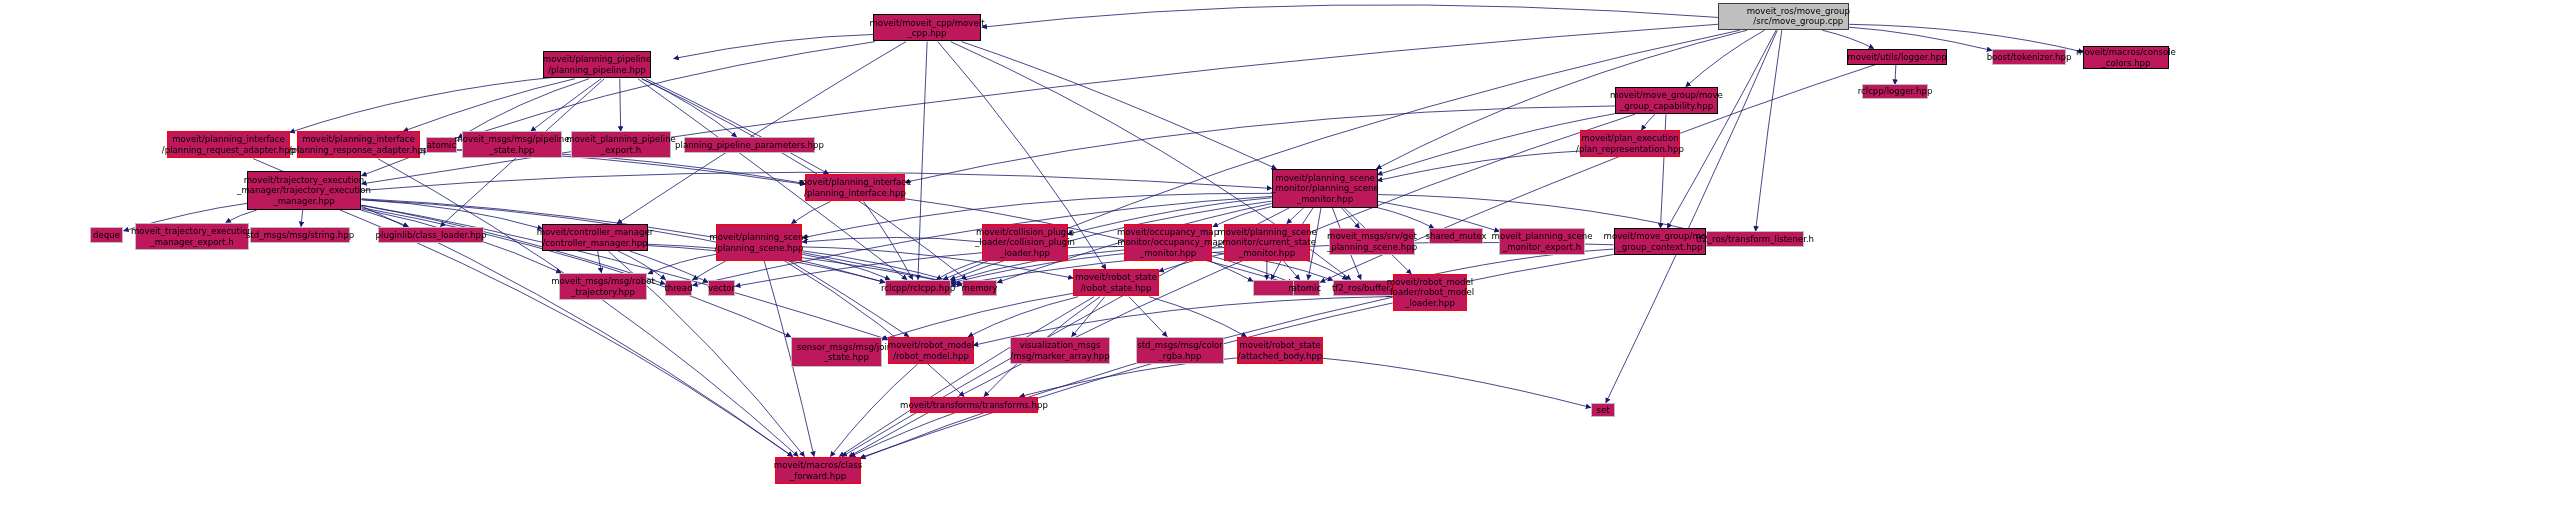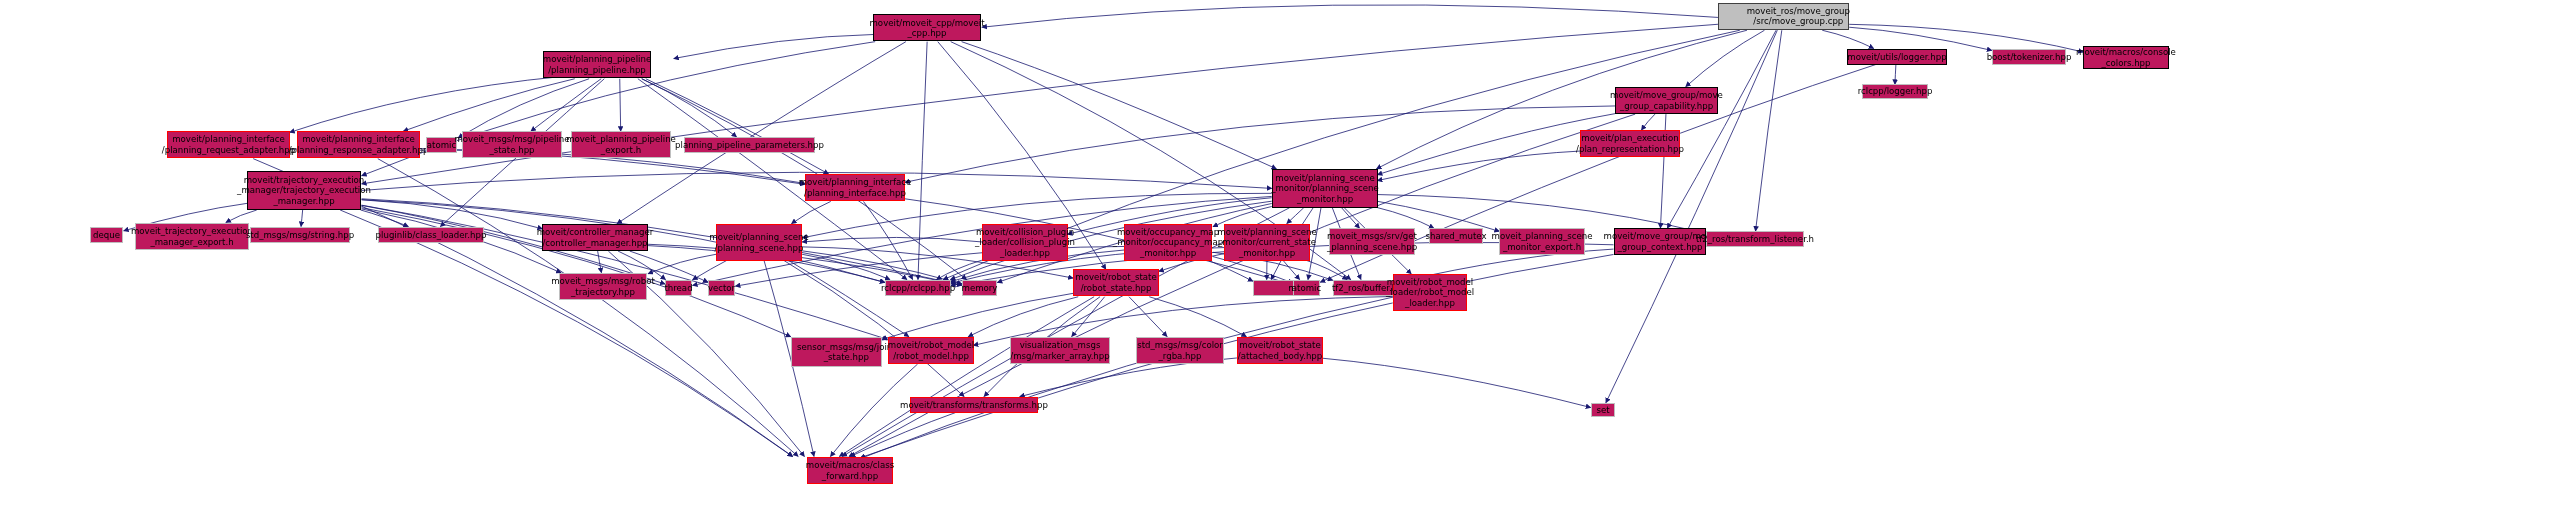--- a/index.html
+++ b/index.html
@@ -218,16 +218,16 @@
     <div class="node k-red" style="left: 888px; top: 337px; width: 86px; height: 27px;">moveit/robot_model
 /robot_model.hpp</div>
     <div class="node k-ext" style="left: 1010px; top: 337px; width: 100px; height: 27px;">visualization_msgs
 /msg/marker_array.hpp</div>
     <div class="node k-ext" style="left: 1136px; top: 337px; width: 88px; height: 27px;">std_msgs/msg/color
 _rgba.hpp</div>
     <div class="node k-red" style="left: 1237px; top: 337px; width: 86px; height: 27px;">moveit/robot_state
 /attached_body.hpp</div>
     <div class="node k-red" style="left: 910px; top: 397px; width: 128px; height: 16px;">moveit/transforms/transforms.hpp</div>
     <div class="node k-ext" style="left: 1591px; top: 403px; width: 24px; height: 13.7px;">set</div>
-    <div class="node k-red" style="left: 775px; top: 457px; width: 86px; height: 27px; margin-left: 32px;">moveit/macros/class
+    <div class="node k-red" style="left: 775px; top: 457px; width: 86px; height: 27px;">moveit/macros/class
 _forward.hpp</div>
   </div>
 
 
 </body></html>

